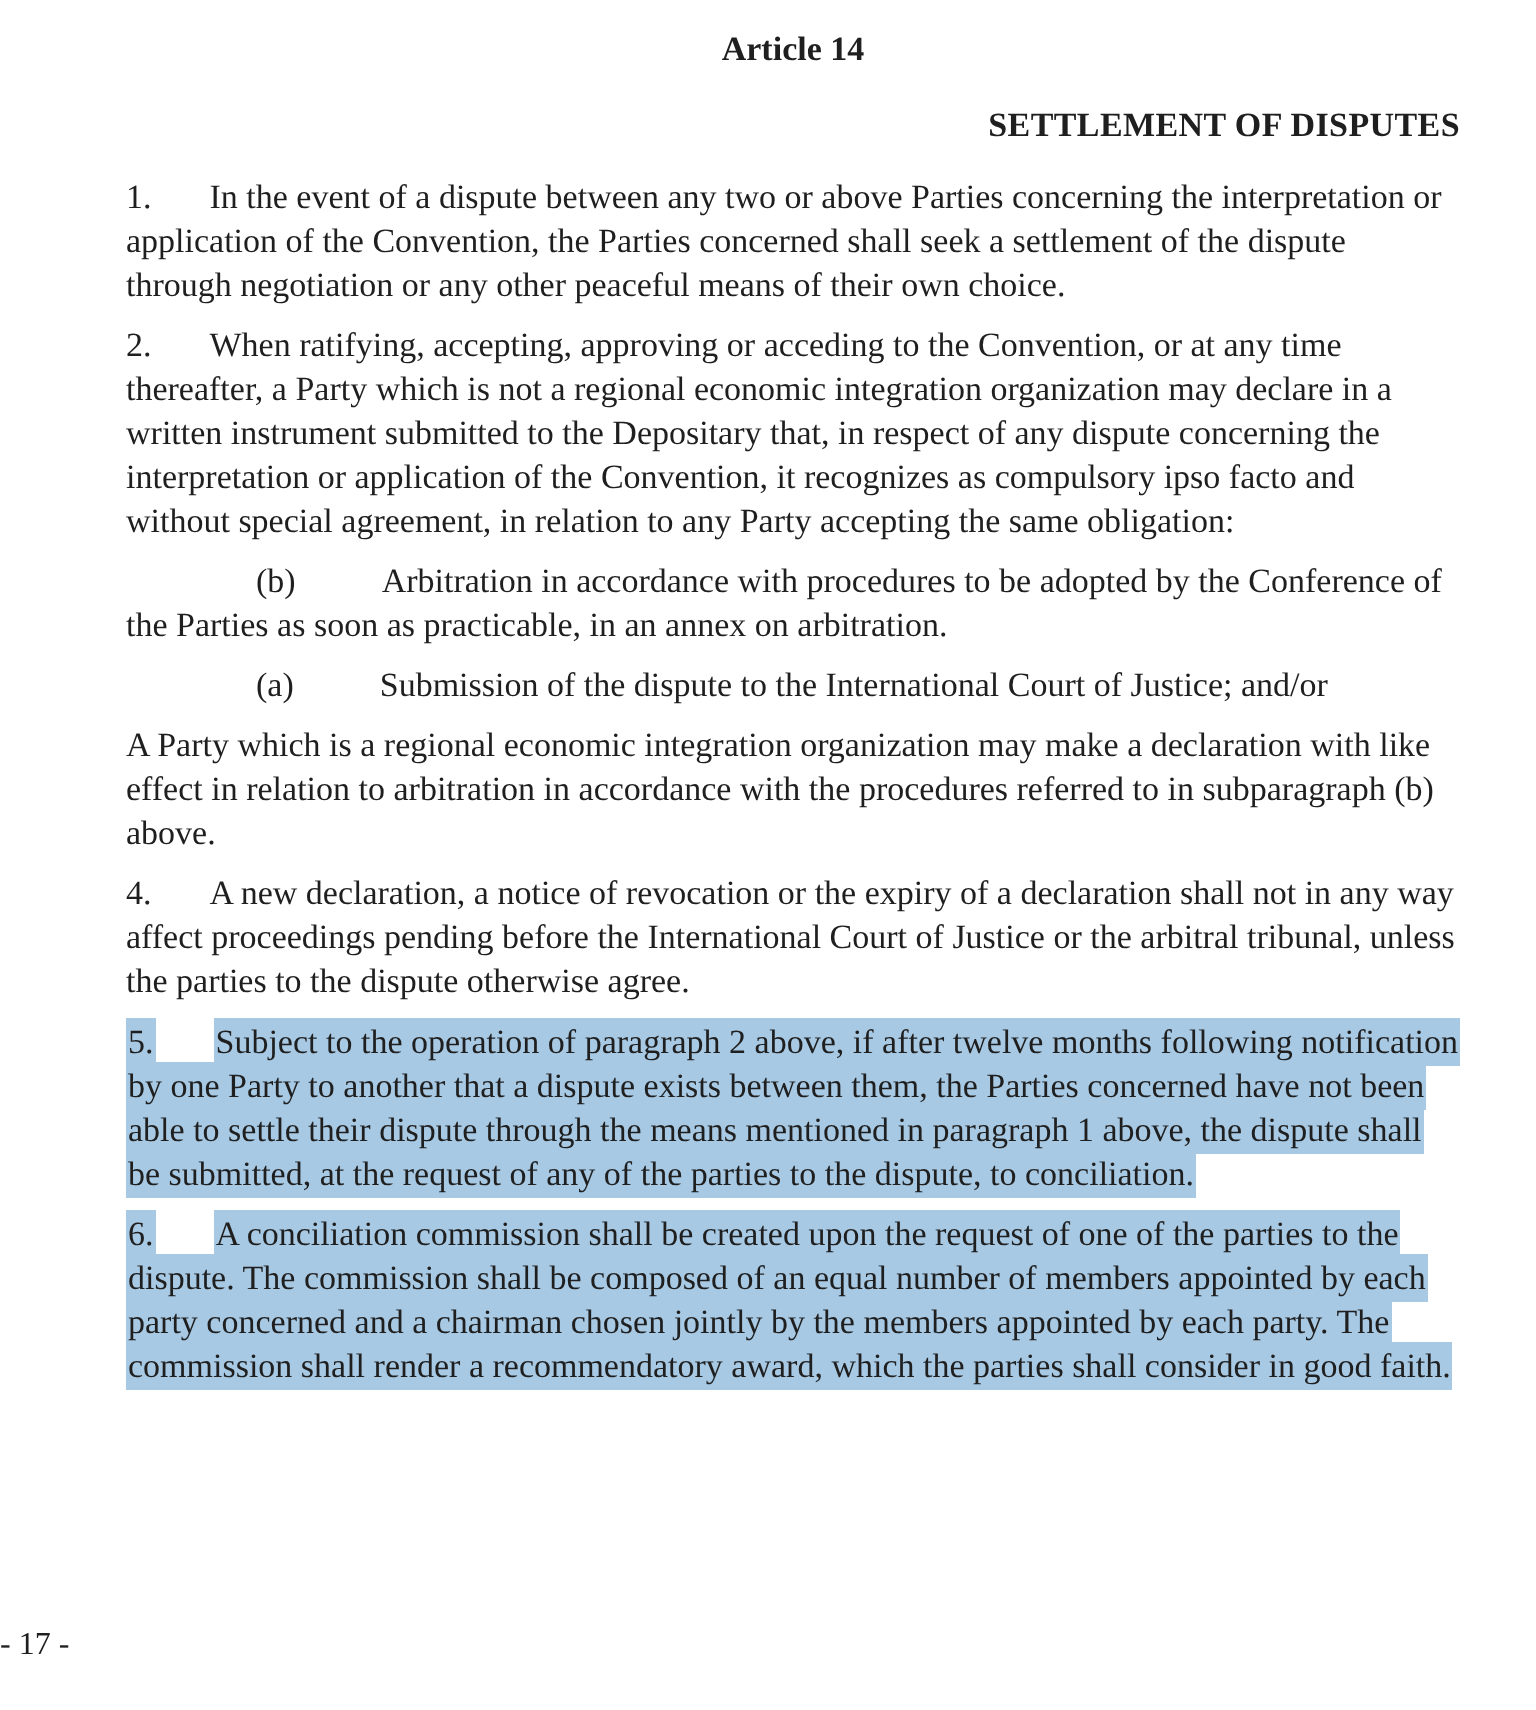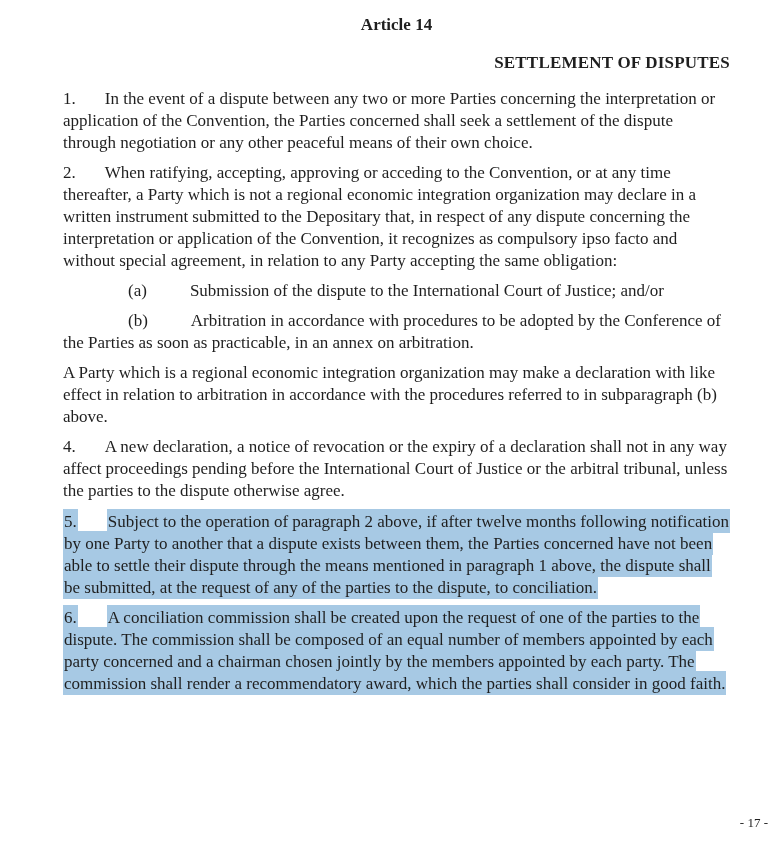--- a/index.html
+++ b/index.html
@@ -40,40 +40,40 @@
     background: var(--hl);
     padding: 2.5px 1px;
     box-decoration-break: clone;
     -webkit-box-decoration-break: clone;
   }
   .footer {
     position: absolute;
     top: 812px;
     left: 0;
     right: 0;
-    text-align: right;
-    font-size: 13px;
+    text-align: left;
+    font-size: 16px;
   }
 </style>
 </head>
 <body>
 
 <div class="page">
 
   <h1 class="article-heading">Article 14</h1>
 
   <h2 class="section-title">SETTLEMENT OF DISPUTES</h2>
 
-  <p class="para first"><span>1.</span><span class="tab-num"></span><span>In the event of a dispute between any two or more Parties concerning the interpretation or application of the Convention, the Parties concerned shall seek a settlement of the dispute through negotiation or any other peaceful means of their own choice.</span></p>
+  <p class="para first"><span>1.</span><span class="tab-num"></span><span>In the event of a dispute between any two or above Parties concerning the interpretation or application of the Convention, the Parties concerned shall seek a settlement of the dispute through negotiation or any other peaceful means of their own choice.</span></p>
 
   <p class="para"><span>2.</span><span class="tab-num"></span><span>When ratifying, accepting, approving or acceding to the Convention, or at any time thereafter, a Party which is not a regional economic integration organization may declare in a written instrument submitted to the Depositary that, in respect of any dispute concerning the interpretation or application of the Convention, it recognizes as compulsory ipso facto and without special agreement, in relation to any Party accepting the same obligation:</span></p>
 
+  <p class="sub"><span>(b)</span><span class="tab-sub"></span><span>Arbitration in accordance with procedures to be adopted by the Conference of the Parties as soon as practicable, in an annex on arbitration.</span></p>
+
   <p class="sub"><span>(a)</span><span class="tab-sub"></span><span>Submission of the dispute to the International Court of Justice; and/or</span></p>
-
-  <p class="sub"><span>(b)</span><span class="tab-sub"></span><span>Arbitration in accordance with procedures to be adopted by the Conference of the Parties as soon as practicable, in an annex on arbitration.</span></p>
 
   <p class="para"><span>A Party which is a regional economic integration organization may make a declaration with like effect in relation to arbitration in accordance with the procedures referred to in subparagraph (b) above.</span></p>
 
 
   <p class="para"><span>4.</span><span class="tab-num"></span><span>A new declaration, a notice of revocation or the expiry of a declaration shall not in any way affect proceedings pending before the International Court of Justice or the arbitral tribunal, unless the parties to the dispute otherwise agree.</span></p>
 
   <p class="para"><span class="hl">5.</span><span class="tab-num"></span><span class="hl">Subject to the operation of paragraph 2 above, if after twelve months following notification by one Party to another that a dispute exists between them, the Parties concerned have not been able to settle their dispute through the means mentioned in paragraph 1 above, the dispute shall be submitted, at the request of any of the parties to the dispute, to conciliation.</span></p>
 
   <p class="para"><span class="hl">6.</span><span class="tab-num"></span><span class="hl">A conciliation commission shall be created upon the request of one of the parties to the dispute.  The commission shall be composed of an equal number of members appointed by each party concerned and a chairman chosen jointly by the members appointed by each party.  The commission shall render a recommendatory award, which the parties shall consider in good faith.</span></p>
 

